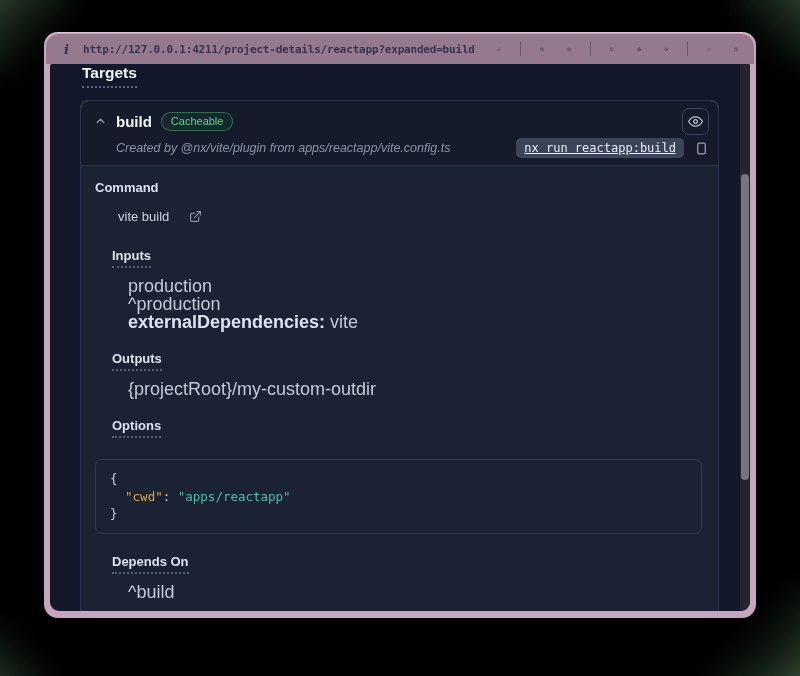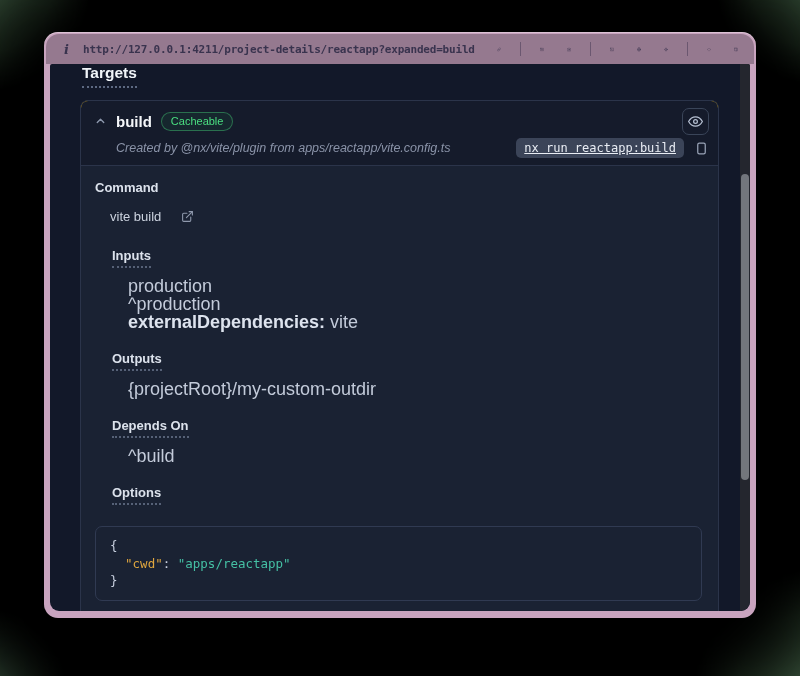--- a/index.html
+++ b/index.html
@@ -71,21 +71,21 @@
   .card-body { background:#1a2233; border-top:1px solid #2b344a; padding:14px 16px 22px 14px; }
   .section { margin-bottom:13px; }
   .sec-title { font-size:13px; font-weight:600; color:#dce2ec; margin:0 0 12px 0; }
   .sec-title.dotted { display:inline-block; border-bottom:2px dotted #566177; padding-bottom:3px; margin-bottom:9px; }
   .sec-title-wrap { margin:0 0 0 17px; }
   .mono-line {
     font-family:Liberation Sans, sans-serif; font-size:18px; color:#c3cbda;
     line-height:18px; margin-left:33px;
   }
   .mono-key { font-weight:700; color:#dde3ee; }
-  .cmd-line { margin-left:15px; font-size:13px; color:#ccd3df; display:inline-flex; align-items:center; gap:20px; }
+  .cmd-line { margin-left:23px; font-size:13px; color:#ccd3df; display:inline-flex; align-items:center; gap:20px; }
   .ext-link { color:#8f99ad; display:flex; }
   .ext-link svg { width:13px; height:13px; }
   .code-block {
     border:1px solid #303a52; border-radius:7px; padding:10px 14px; margin-top:12px;
     font-family:"DejaVu Sans Mono", monospace; font-size:12.5px; line-height:17.5px; color:#c9d1e0;
   }
   .json-key { color:#dfa63f; }
   .json-str { color:#45c0a4; }
 </style>
 </head>
@@ -211,34 +211,34 @@
               <div class="mono-line">production</div>
               <div class="mono-line">^production</div>
               <div class="mono-line"><span class="mono-key">externalDependencies:</span><span> vite</span></div>
             </div>
 
             <div class="section" style="margin-top:18px">
               <div class="sec-title-wrap"><h4 class="sec-title dotted">Outputs</h4></div>
               <div class="mono-line">{projectRoot}/my-custom-outdir</div>
             </div>
 
-            <div class="section" style="margin-top:18px">
-              <div class="sec-title-wrap"><h4 class="sec-title dotted">Depends On</h4></div>
-              <div class="mono-line">^build</div>
-            </div>
-
             <div class="section" style="margin-top:18px; margin-bottom:0">
               <div class="sec-title-wrap"><h4 class="sec-title dotted">Options</h4></div>
               <div class="code-block">
                 <div><span>{</span></div>
                 <div>&nbsp;&nbsp;<span class="json-key">"cwd"</span><span>: </span><span class="json-str">"apps/reactapp"</span></div>
                 <div><span>}</span></div>
               </div>
             </div>
 
+            <div class="section" style="margin-top:18px">
+              <div class="sec-title-wrap"><h4 class="sec-title dotted">Depends On</h4></div>
+              <div class="mono-line">^build</div>
+            </div>
+
           </div>
         </div>
 
         
         
 
       </div>
 
       <div class="scroll-track"></div>
       <div class="scroll-thumb"></div>

